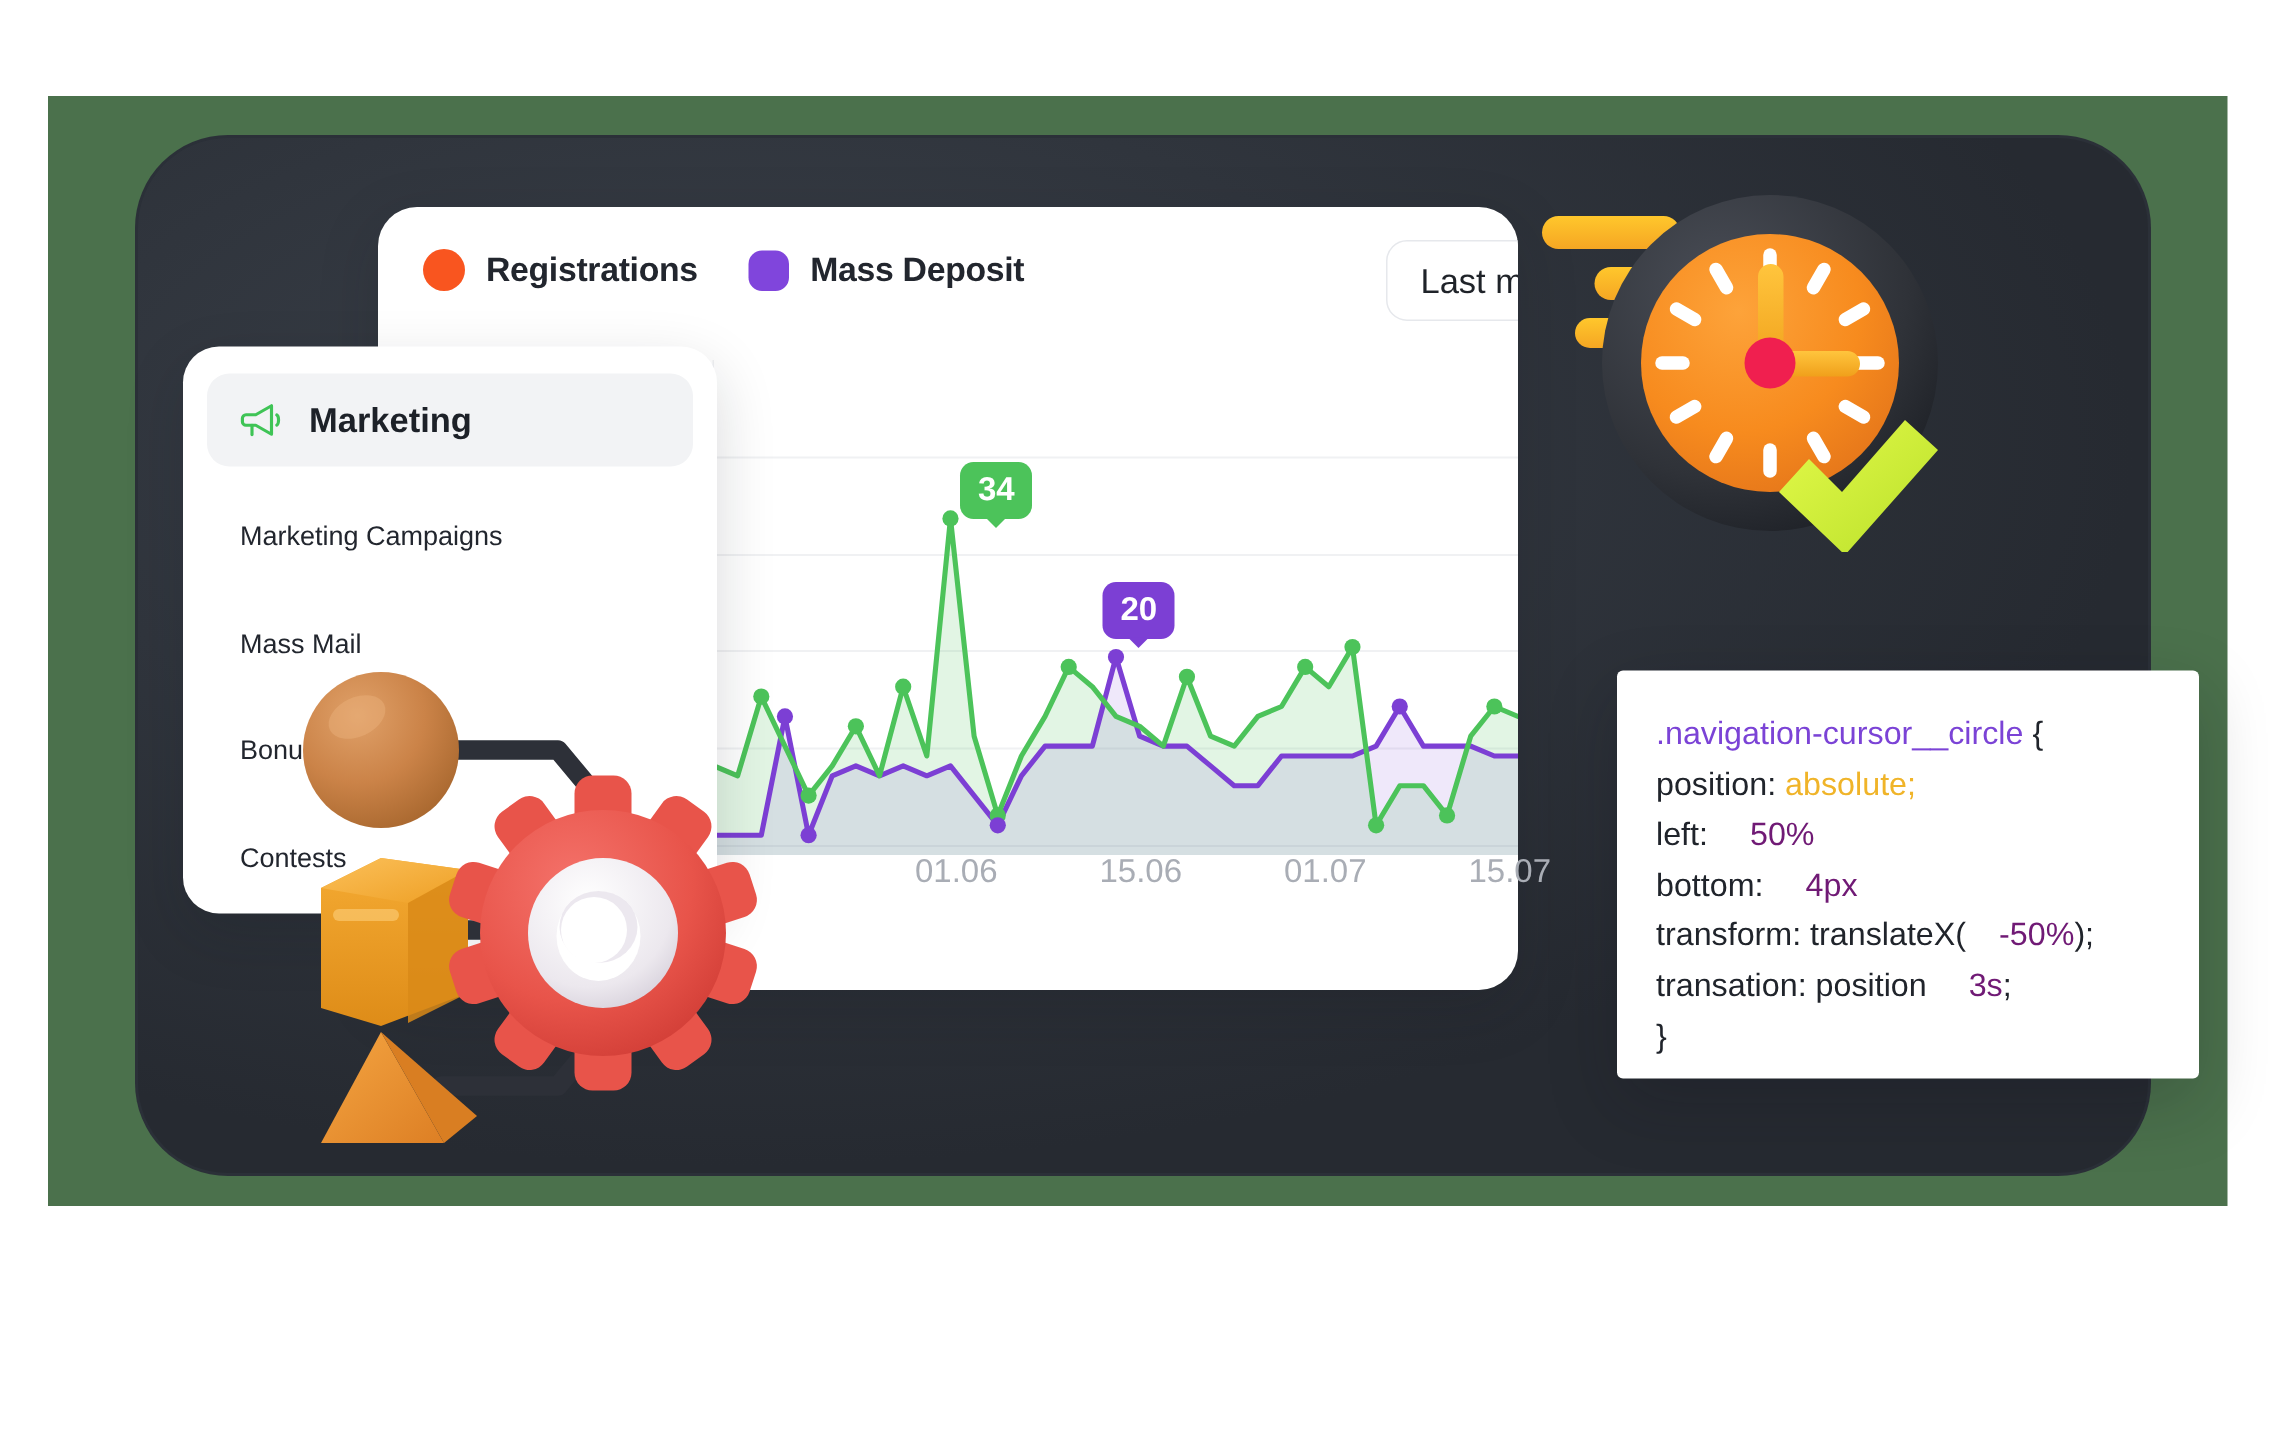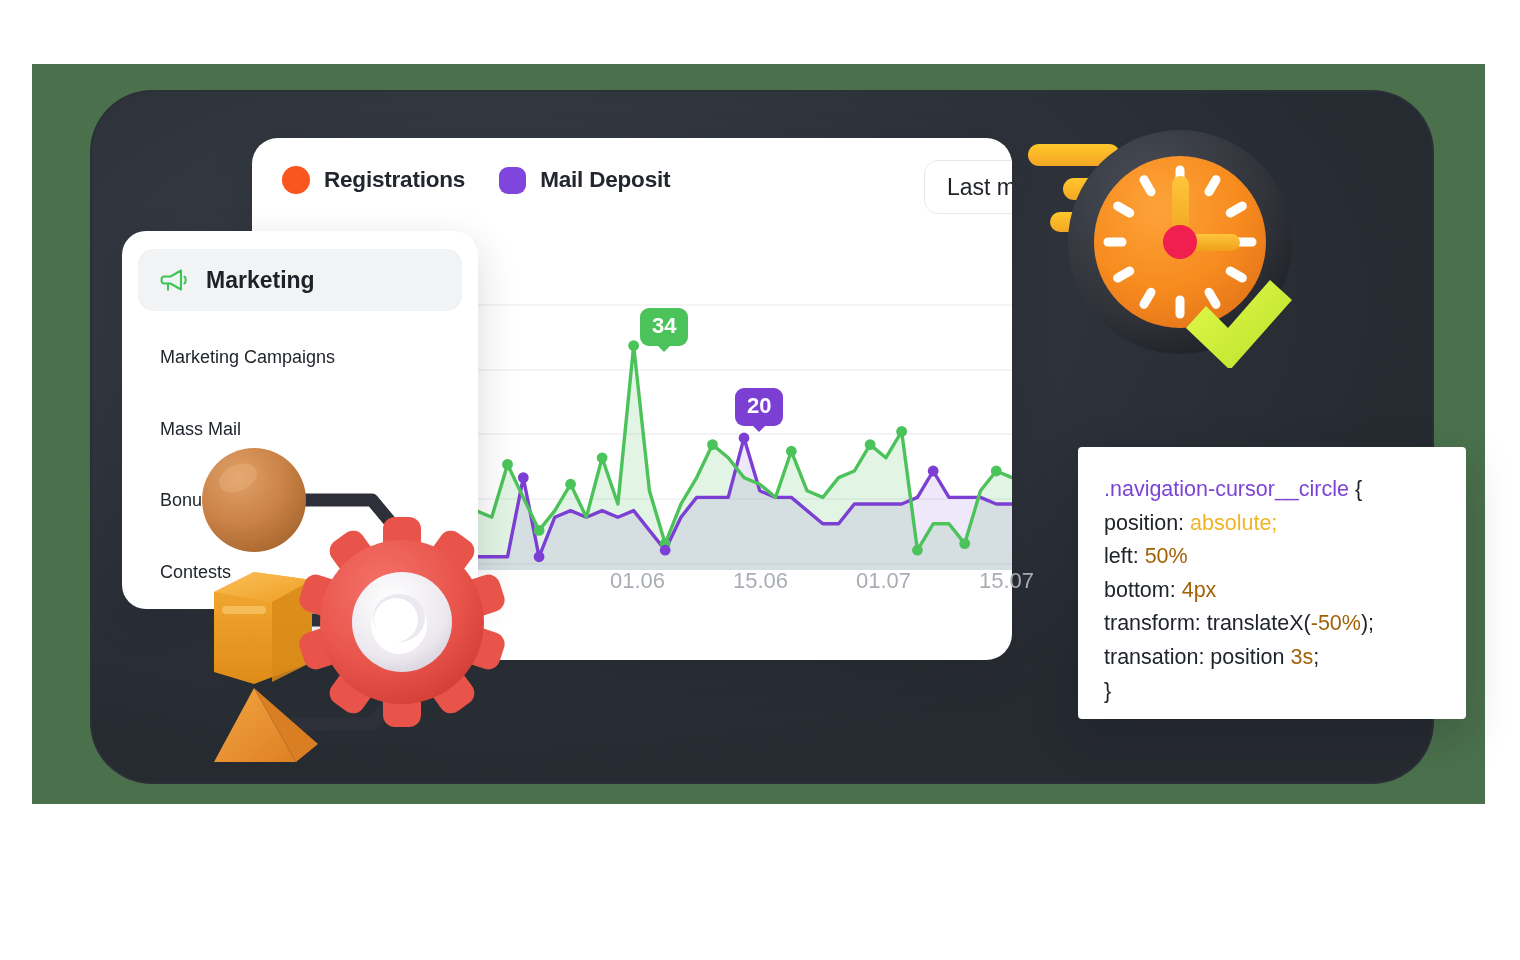--- a/index.html
+++ b/index.html
@@ -57,21 +57,21 @@
   .mega{width:30px;height:28px;flex:0 0 auto;}
   .side-head-text{font-size:23px;font-weight:700;color:#1d2128;}
   .side-item{position:absolute;left:38px;font-size:18px;color:#22262e;white-space:nowrap;}
 
   
   .code-card{position:absolute;left:1078px;top:447px;width:388px;height:272px;background:#fff;
        border-radius:4px;box-shadow:0 16px 46px rgba(18,20,26,.22);padding:26px 0 16px 26px;box-sizing:border-box;}
   .code-line{font-size:21.5px;line-height:33.6px;color:#20242b;white-space:nowrap;}
   .c-sel{color:#7b43d6;}
   .c-orange{color:#f0b429;}
-  .c-green{color:#a16207;}
+  .c-green{color:#701a75;margin-left:22px;}
 
   
   .clock{position:absolute;left:1062px;top:128px;width:240px;height:240px;}
   .speed{position:absolute;border-radius:14px;background:linear-gradient(180deg,#ffc72c,#f5a623);}
   .s1{left:1028px;top:144px;width:92px;height:22px;}
   .s2{left:1063px;top:178px;width:90px;height:22px;}
   .s3{left:1050px;top:212px;width:70px;height:20px;}
 
   
   .shapes{position:absolute;left:196px;top:440px;width:360px;height:340px;}
@@ -86,21 +86,21 @@
 
   <div class="main-card">
 
     <div class="legend">
       <div class="legend-item">
         <span class="dot-round"></span>
         <span class="legend-label">Registrations</span>
       </div>
       <div class="legend-item">
         <span class="dot-square"></span>
-        <span class="legend-label">Mail Deposit</span>
+        <span class="legend-label">Mass Deposit</span>
       </div>
     </div>
 
     <div class="period">
       <span class="period-text">Last month</span>
     </div>
 
     <div class="plot">
       <svg id="chart-svg" width="536" height="420" viewBox="0 0 536 420">
         <g id="grid-g">

